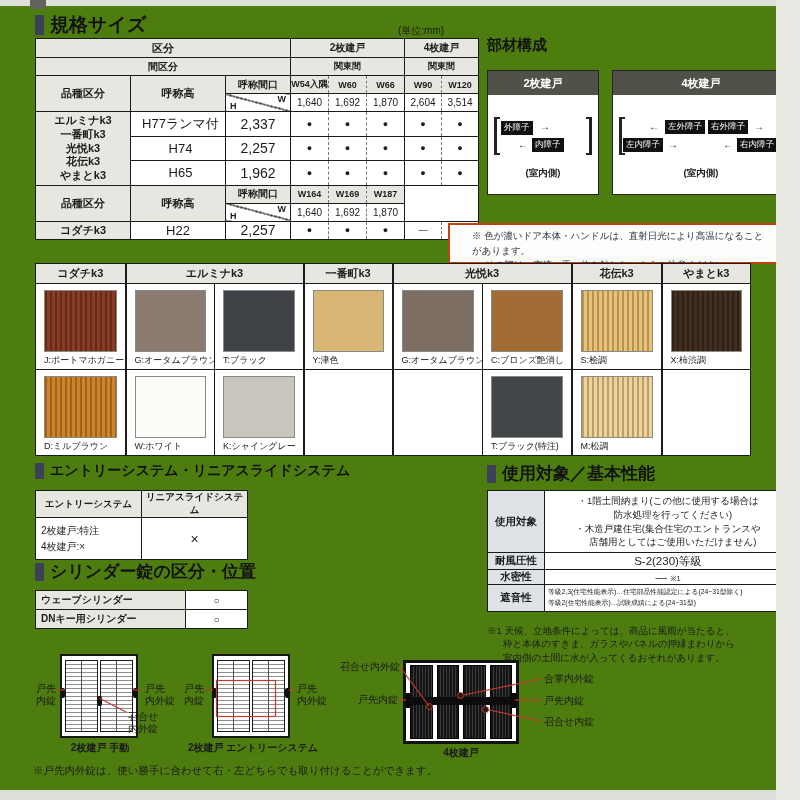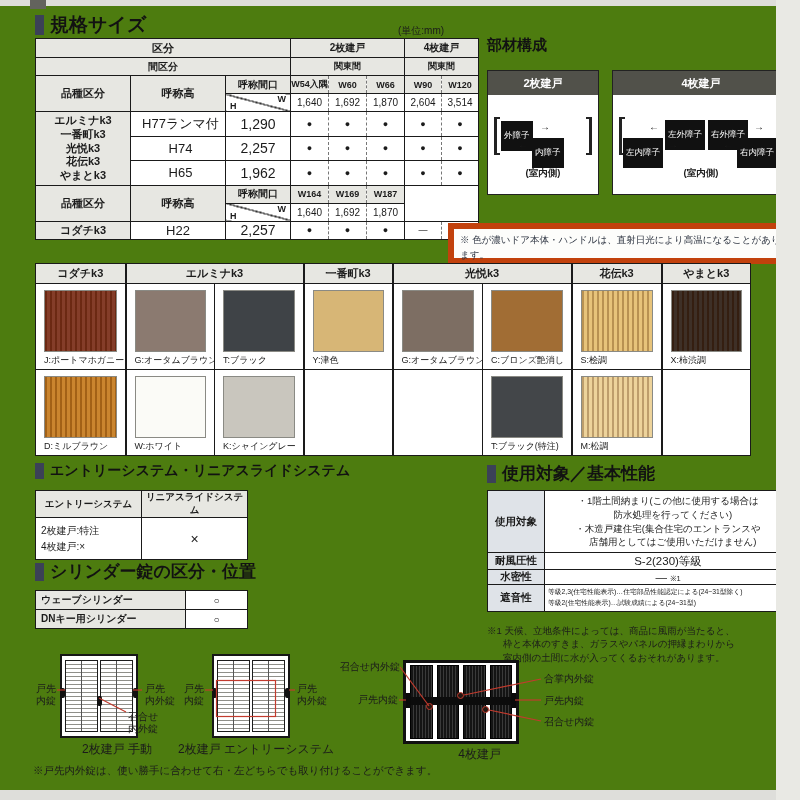--- a/index.html
+++ b/index.html
@@ -25,27 +25,27 @@
   .spec td.dL{border-left:1px dashed #777}
   .spec .group-cell{font-size:11px;line-height:1.25;font-weight:bold;padding:2px 0}
   .hw-cell{position:relative;background:linear-gradient(to top right,transparent calc(50% - 0.7px),#333 calc(50% - 0.7px) calc(50% + 0.7px),transparent calc(50% + 0.7px)) #fff!important}
   .hw-cell .h{position:absolute;left:4px;bottom:0;font-size:9px;font-weight:bold}
   .hw-cell .w{position:absolute;right:4px;top:0;font-size:9px;font-weight:bold}
   .unit-note{position:absolute;left:398px;top:24px;font-size:10px}
   
   .pbox{position:absolute;border:1px solid #222;background:#fff}
   .pbox .phead{background:#51514a;color:#fff;font-weight:bold;font-size:11px;text-align:center;height:24px;line-height:24px}
   .pbox .pbody{position:relative;height:99px;font-size:9px}
-  .blab{position:absolute;background:#111;color:#fff;font-size:8.5px;padding:9px 3px;white-space:nowrap}
+  .blab{position:absolute;background:#111;color:#fff;font-size:8.5px;padding:1px 3px;white-space:nowrap}
   .arr{position:absolute;font-size:10px;font-weight:bold}
   .brk{position:absolute;width:6px;height:38px;border-left:3px solid #222;border-top:2px solid #222;border-bottom:2px solid #222}
   .brk.r{border-left:none;border-right:3px solid #222}
   .room{position:absolute;width:100%;text-align:center;font-size:9.5px;font-weight:bold}
   
-  .warn{position:absolute;left:448px;top:223px;width:345px;height:41px;border:6px solid #c2410c;background:#fdfdfb;padding:4px 6px;font-size:9.5px;line-height:1.55;color:#2c3340}
+  .warn{position:absolute;left:448px;top:223px;width:345px;height:41px;border:2px solid #c2410c;background:#fdfdfb;padding:4px 22px;font-size:9.5px;line-height:1.55;color:#2c3340}
   
   .colors{left:35px;top:263px;width:715px;font-size:10px}
   .colors td{background:#fff}
   .colors td.ghead{background:#e7e7e2;font-weight:bold;font-size:11px;text-align:center;height:20px}
   .colors td.swcell{height:84px;vertical-align:top;padding:6px 8px 2px}
   .colors td.gb{border-left-width:2px}
   .sw{height:62px;border:1px solid #8a8a84}
   .sw.grain{background-image:repeating-linear-gradient(90deg,rgba(70,30,5,.28) 0 2px,rgba(255,255,255,.08) 2px 5px)}
   .swlabel{font-size:9px;margin-top:2px;white-space:nowrap}
   
@@ -70,21 +70,21 @@
   .leaf{flex:1;border:1px solid #1c1c1c;background-color:#fff;background-image:
     linear-gradient(90deg,transparent calc(50% - .5px),#555 calc(50% - .5px) calc(50% + .5px),transparent calc(50% + .5px)),
     repeating-linear-gradient(180deg,rgba(255,255,255,0) 0 3px,#8f8f89 3px 4px)}
   .lock{position:absolute;width:5px;height:10px;background:#111;border-radius:2px}
   .door4{position:absolute;left:403px;top:660px;width:116px;height:84px;border:3px solid #111;background:#fff;display:flex;padding:2px}
   .leaf4{flex:1;margin:0 2px;border:1px solid #000;background:repeating-linear-gradient(90deg,#141414 0 2px,#3a3a3a 2px 3px)}
   .midband{position:absolute;left:0;right:0;top:44%;height:8px;background:#0c0c0c}
   .lock4{position:absolute;width:5px;height:15px;background:#0a0a0a}
   .dlabel{position:absolute;font-size:10px;line-height:1.2;white-space:nowrap}
   .dlabel.ra{text-align:right}
-  .dcap{position:absolute;font-size:12px;font-weight:normal;text-align:right;white-space:nowrap}
+  .dcap{position:absolute;font-size:10px;font-weight:bold;text-align:center;white-space:nowrap}
   .rmark{position:absolute;width:7px;height:7px;border:1.5px solid #c23b2e;border-radius:50%;background:#241812}
   .leaders{position:absolute;left:0;top:0;pointer-events:none}
   .bottom-note{position:absolute;left:33px;top:764px;font-size:10.5px}
 </style>
 </head>
 <body>
 
 <div class="canvas">
   <div class="band" style="top:0;height:6px"></div>
   <div class="band" style="top:790px;height:10px"></div>
@@ -141,21 +141,21 @@
     </tr>
     <tr style="height:24px">
       <td rowspan="3" class="hd group-cell">
         <div>エルミナk3</div>
         <div>一番町k3</div>
         <div>光悦k3</div>
         <div>花伝k3</div>
         <div>やまとk3</div>
       </td>
       <td class="name">H77ランマ付</td>
-      <td class="big">1,290</td>
+      <td class="big">2,337</td>
       <td class="mark dR">●</td>
       <td class="mark dL dR">●</td>
       <td class="mark dL">●</td>
       <td class="mark dR">●</td>
       <td class="mark dL">●</td>
     </tr>
     <tr style="height:24px">
       <td class="name">H74</td>
       <td class="big">2,257</td>
       <td class="mark dR">●</td>

